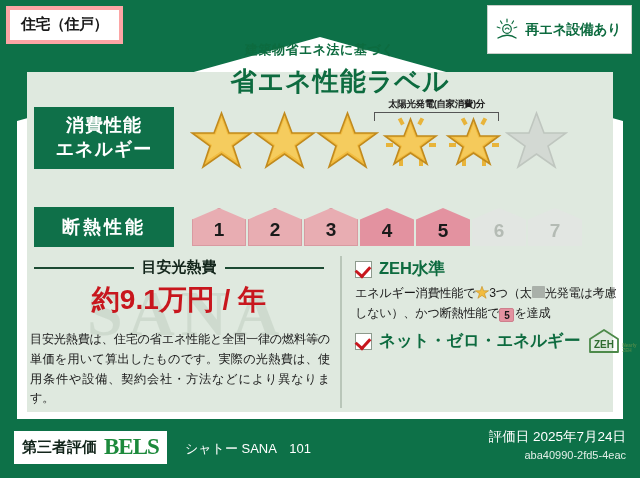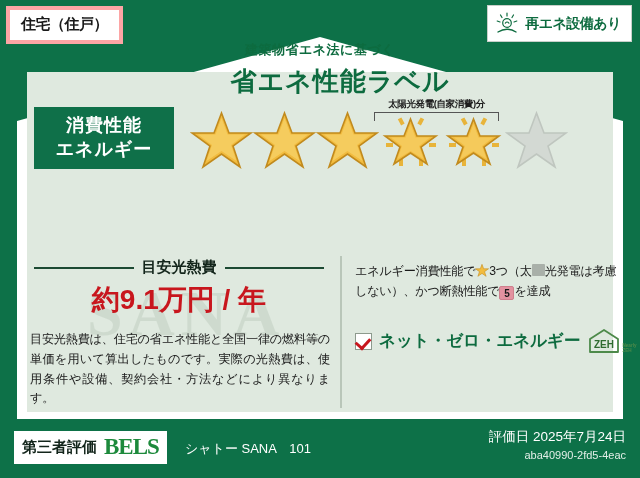--- a/index.html
+++ b/index.html
@@ -40,21 +40,21 @@
     letter-spacing: -0.5px;
     z-index: 6;
   }
 
   
   .re-badge {
     position: absolute;
     right: 8px; top: 5px;
     background: #ffffff;
     border: 1px solid #c9cfca;
-    height: 37px;
+    height: 49px;
     padding: 0 10px 0 6px;
     display: flex; align-items: center; gap: 5px;
     z-index: 6;
   }
   .re-badge .txt {
     font-size: 14px; font-weight: bold; color: #0d6b3f;
     letter-spacing: -0.5px;
   }
   .sun-icon { width: 26px; height: 24px; display:block; }
 
@@ -313,32 +313,48 @@
       </div>
 
       <div class="star-wrap">
         <svg class="star-svg" viewBox="0 0 63 62">
           <polygon points="31.5,6 39,26 61,26 43,39 50,60 31.5,47 13,60 20,39 2,26 24,26" fill="#d3d9d3" stroke="#bfc6bf" stroke-width="1.6"></polygon>
         </svg>
       </div>
     </div>
   </div>
 
+  <div class="row" id="insul-row">
+    <div class="row-label">断熱性能</div>
+    <div class="grades">
+      <div class="grade on-light">1</div>
+      <div class="grade on-light">2</div>
+      <div class="grade on-light">3</div>
+      <div class="grade on-dark">4</div>
+      <div class="grade on-dark">5</div>
+      <div class="grade off">6</div>
+      <div class="grade off">7</div>
+    </div>
+  </div>
 
   <div class="cost-title">
     <span class="hr"></span>
     <span class="t">目安光熱費</span>
     <span class="hr"></span>
   </div>
   <div class="cost-value">約9.1万円 / 年</div>
   <div class="cost-note">目安光熱費は、住宅の省エネ性能と全国一律の燃料等の単価を用いて算出したものです。実際の光熱費は、使用条件や設備、契約会社・方法などにより異なります。</div>
 
   <div class="v-divider"></div>
 
   <div class="zeh-block" id="zeh-level">
+    <div class="zeh-head">
+      <span class="chk"></span>
+      <span class="h">ZEH水準</span>
+    </div>
     <div class="zeh-body">
       <span>エネルギー消費性能で</span><span class="inline-star"><svg viewBox="0 0 63 62">
             <polygon points="31.5,6 39,26 61,26 43,39 50,60 31.5,47 13,60 20,39 2,26 24,26" fill="#f2bc3f" stroke="#c18a1d" stroke-width="2.5"></polygon>
           </svg></span><span>3つ（太</span><span class="inline-redact"></span><span>光発電は考慮しない）、かつ断熱性能で</span><span class="inline-grade">5</span><span>を達成</span>
     </div>
   </div>
 
   <div class="zeh-block" id="net-zero">
     <div class="zeh-head">
       <span class="chk"></span>

